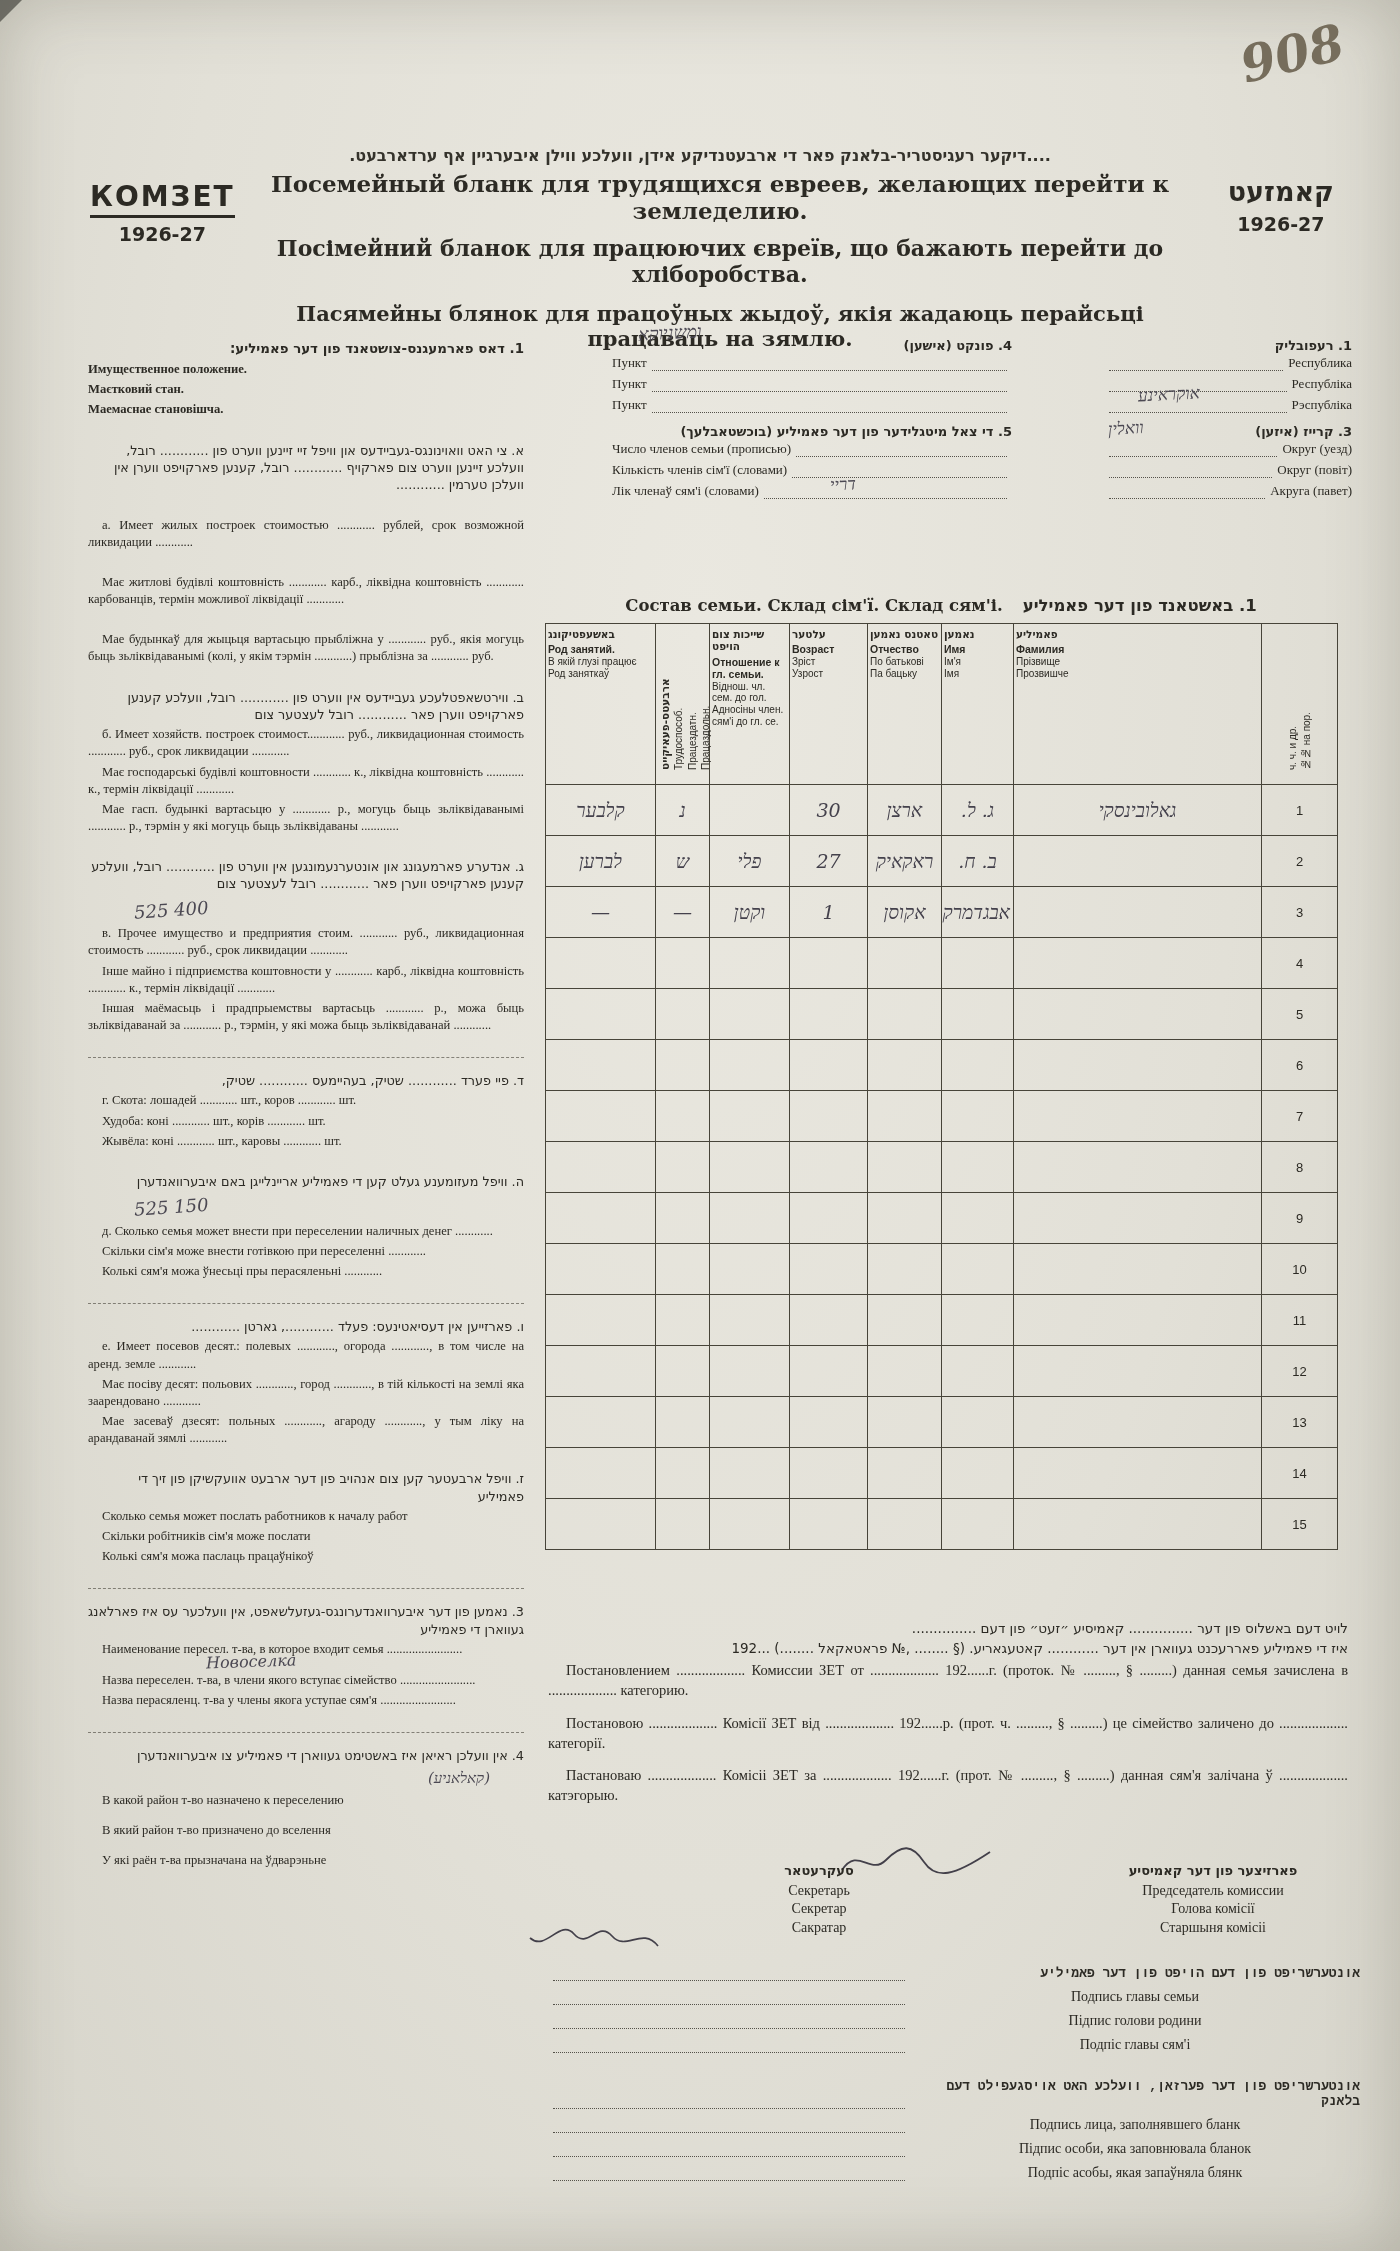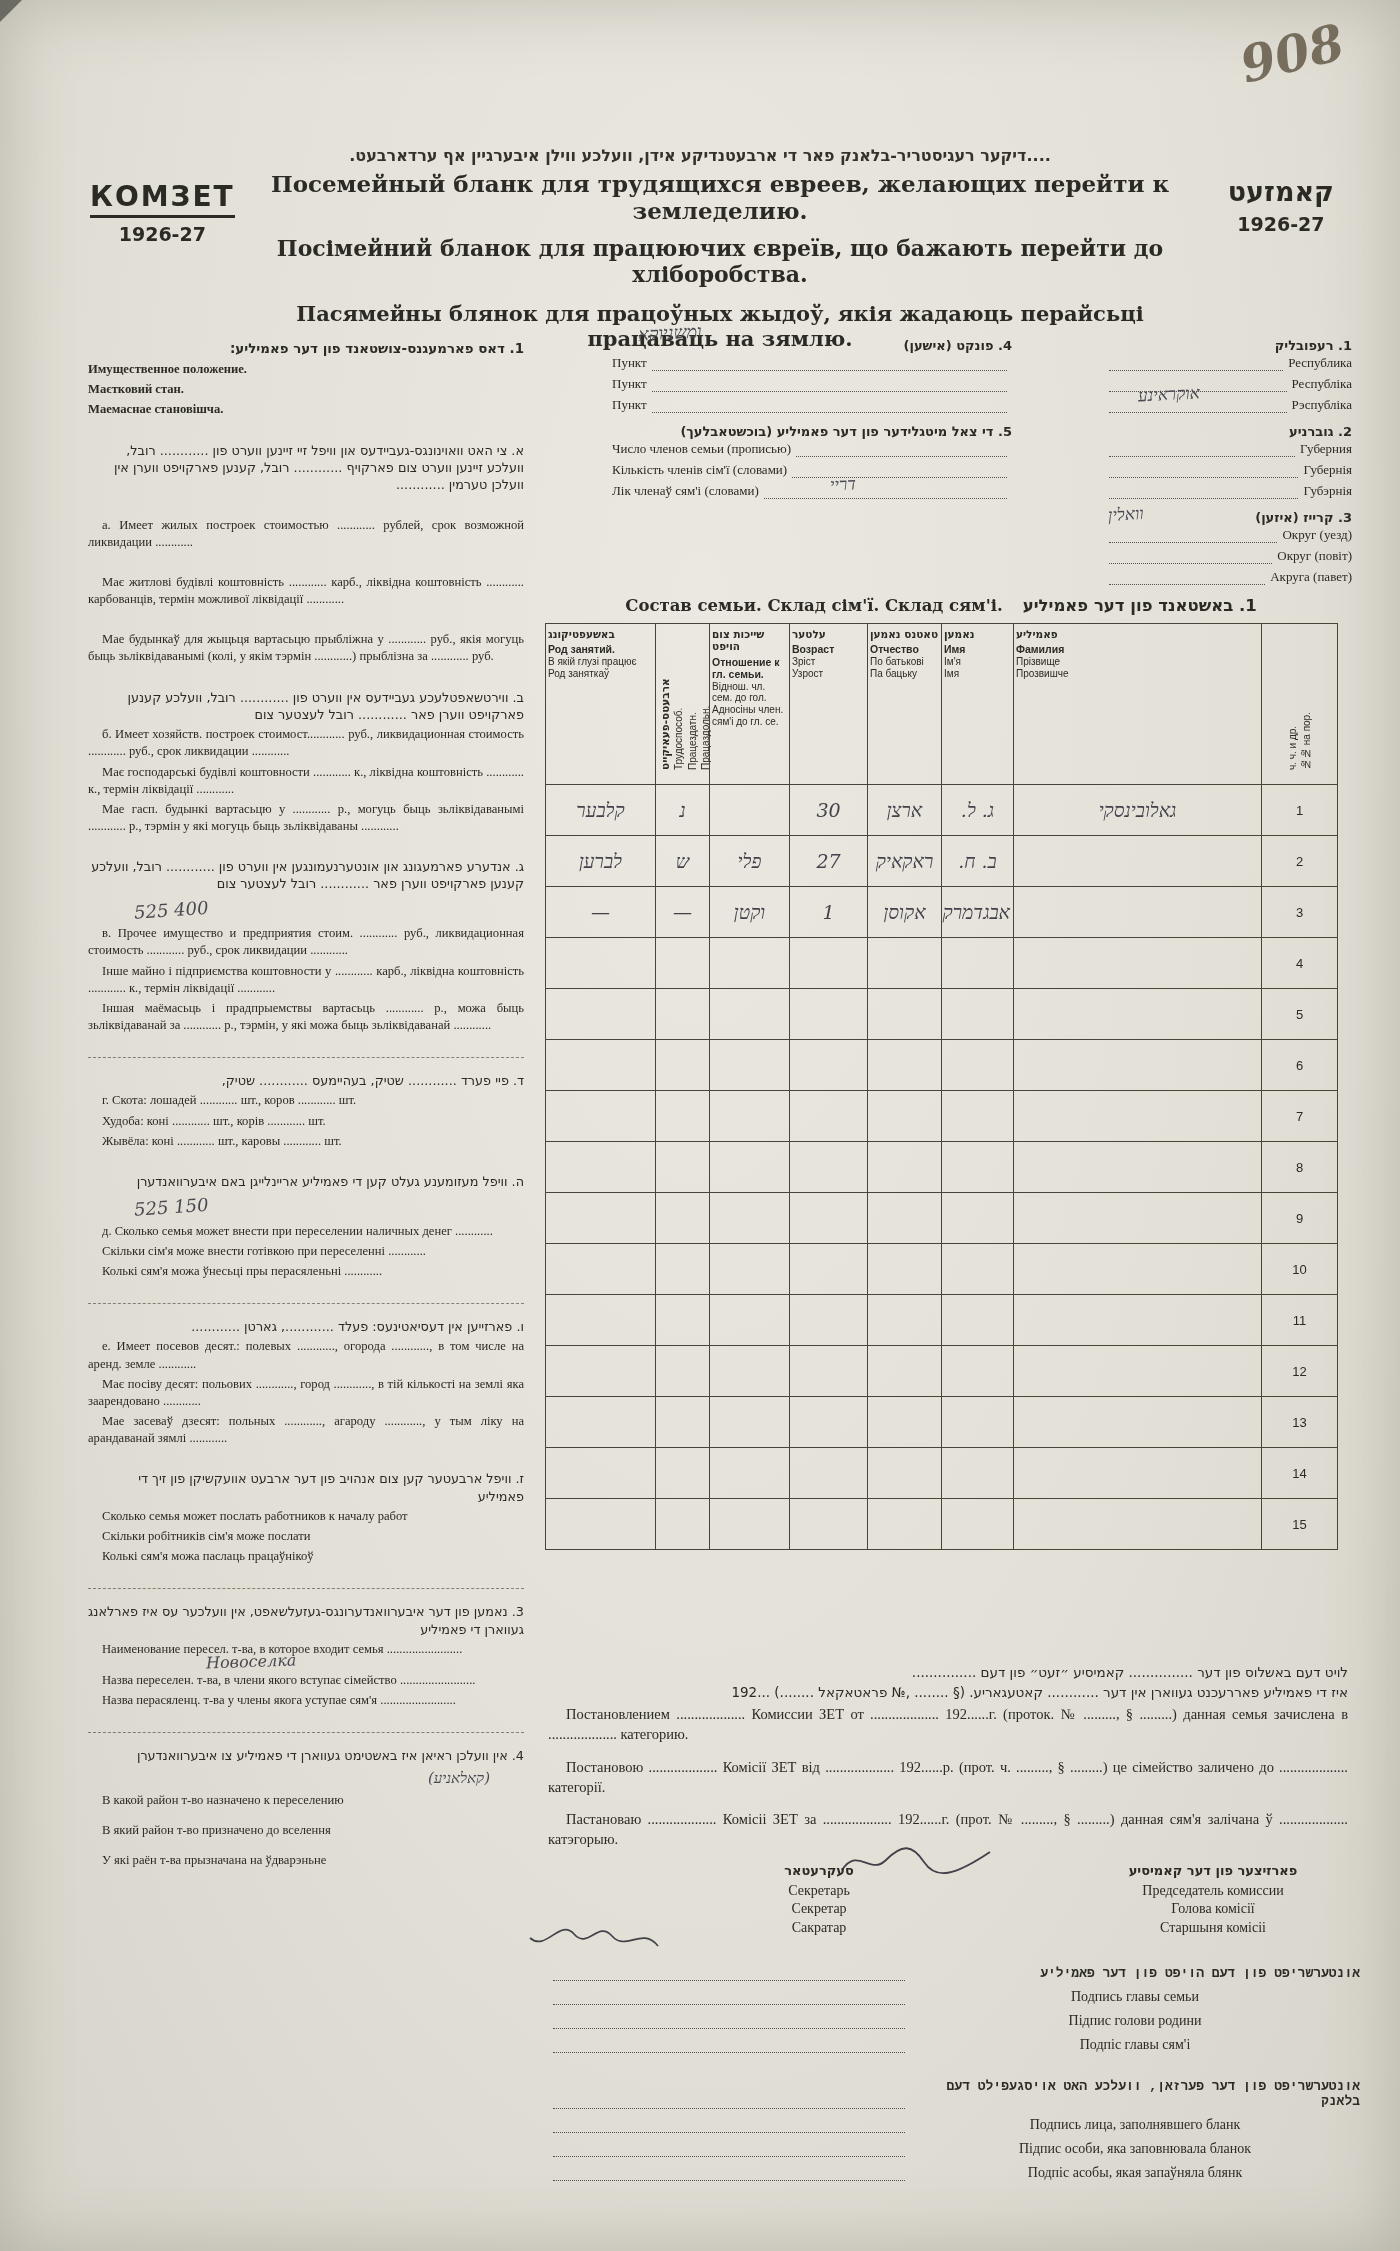--- a/index.html
+++ b/index.html
@@ -60,21 +60,21 @@
   .fam thead th{height:152px;vertical-align:top;padding:4px 2px;font-family:"Liberation Sans",sans-serif;
     font-weight:400;font-size:10px;line-height:1.18;text-align:left;}
   .thyi{font-family:"DejaVu Sans",sans-serif;font-weight:700;font-size:10.5px;margin-bottom:3px;direction:rtl;}
   .thb{font-weight:700;font-size:10.5px;}
   th.vert .vwrap{writing-mode:vertical-rl;transform:rotate(180deg);height:142px;margin:0 auto;font-size:10px;line-height:1.35;}
   .fam td{height:50px;text-align:center;font-size:15px;padding:0 3px;overflow:hidden;}
   td.hwcell{font-family:"DejaVu Serif",serif;font-style:italic;color:#44414c;font-size:19px;}
   td.numcell{font-size:13px;font-family:"Liberation Sans",sans-serif;}
 
   
-  .resolution{position:absolute;left:548px;top:1620px;width:800px;margin-top:44px;}
+  .resolution{position:absolute;left:548px;top:1620px;width:800px;}
   .res-yi{text-align:right;font-size:13.5px;margin-bottom:4px;direction:rtl;font-family:"DejaVu Sans",sans-serif;}
   .res-p{text-align:justify;text-indent:18px;font-size:14.5px;margin-bottom:12px;line-height:1.4;}
 
   
   .sigs{position:absolute;left:548px;top:1854px;width:812px;}
   .sig-group{position:absolute;text-align:center;font-size:14px;line-height:1.35;}
   .sig-sec{left:196px;top:8px;width:150px;}
   .sig-chair{left:518px;top:8px;width:294px;}
   .sig-group .ylab{text-align:center;}
   svg.scrib{position:absolute;}
@@ -230,35 +230,20 @@
           <span class="dots"></span>
           <span class="flbl">Республика</span>
         </div>
       <div class="frow">
           <span class="dots"></span>
           <span class="flbl">Республіка</span>
         </div>
       <div class="frow">
           <span class="dots"></span>
           <span class="flbl">Рэспубліка</span>
-        </div>
-    </div>
-    <div class="fgroup">
-      <div class="ylab">2. גוברניע</div>
-      <div class="frow">
-          <span class="dots"></span>
-          <span class="flbl">Губерния</span>
-        </div>
-      <div class="frow">
-          <span class="dots"></span>
-          <span class="flbl">Губернія</span>
-        </div>
-      <div class="frow">
-          <span class="dots"></span>
-          <span class="flbl">Губэрнія</span>
         </div>
     </div>
     <div class="fgroup">
       <span class="hw-abs" style="left:4px;top:-6px;font-size:17px;">וואלין</span>
       <div class="ylab">3. קרייז (איזען)</div>
       <div class="frow">
           <span class="dots"></span>
           <span class="flbl">Округ (уезд)</span>
         </div>
       <div class="frow">

